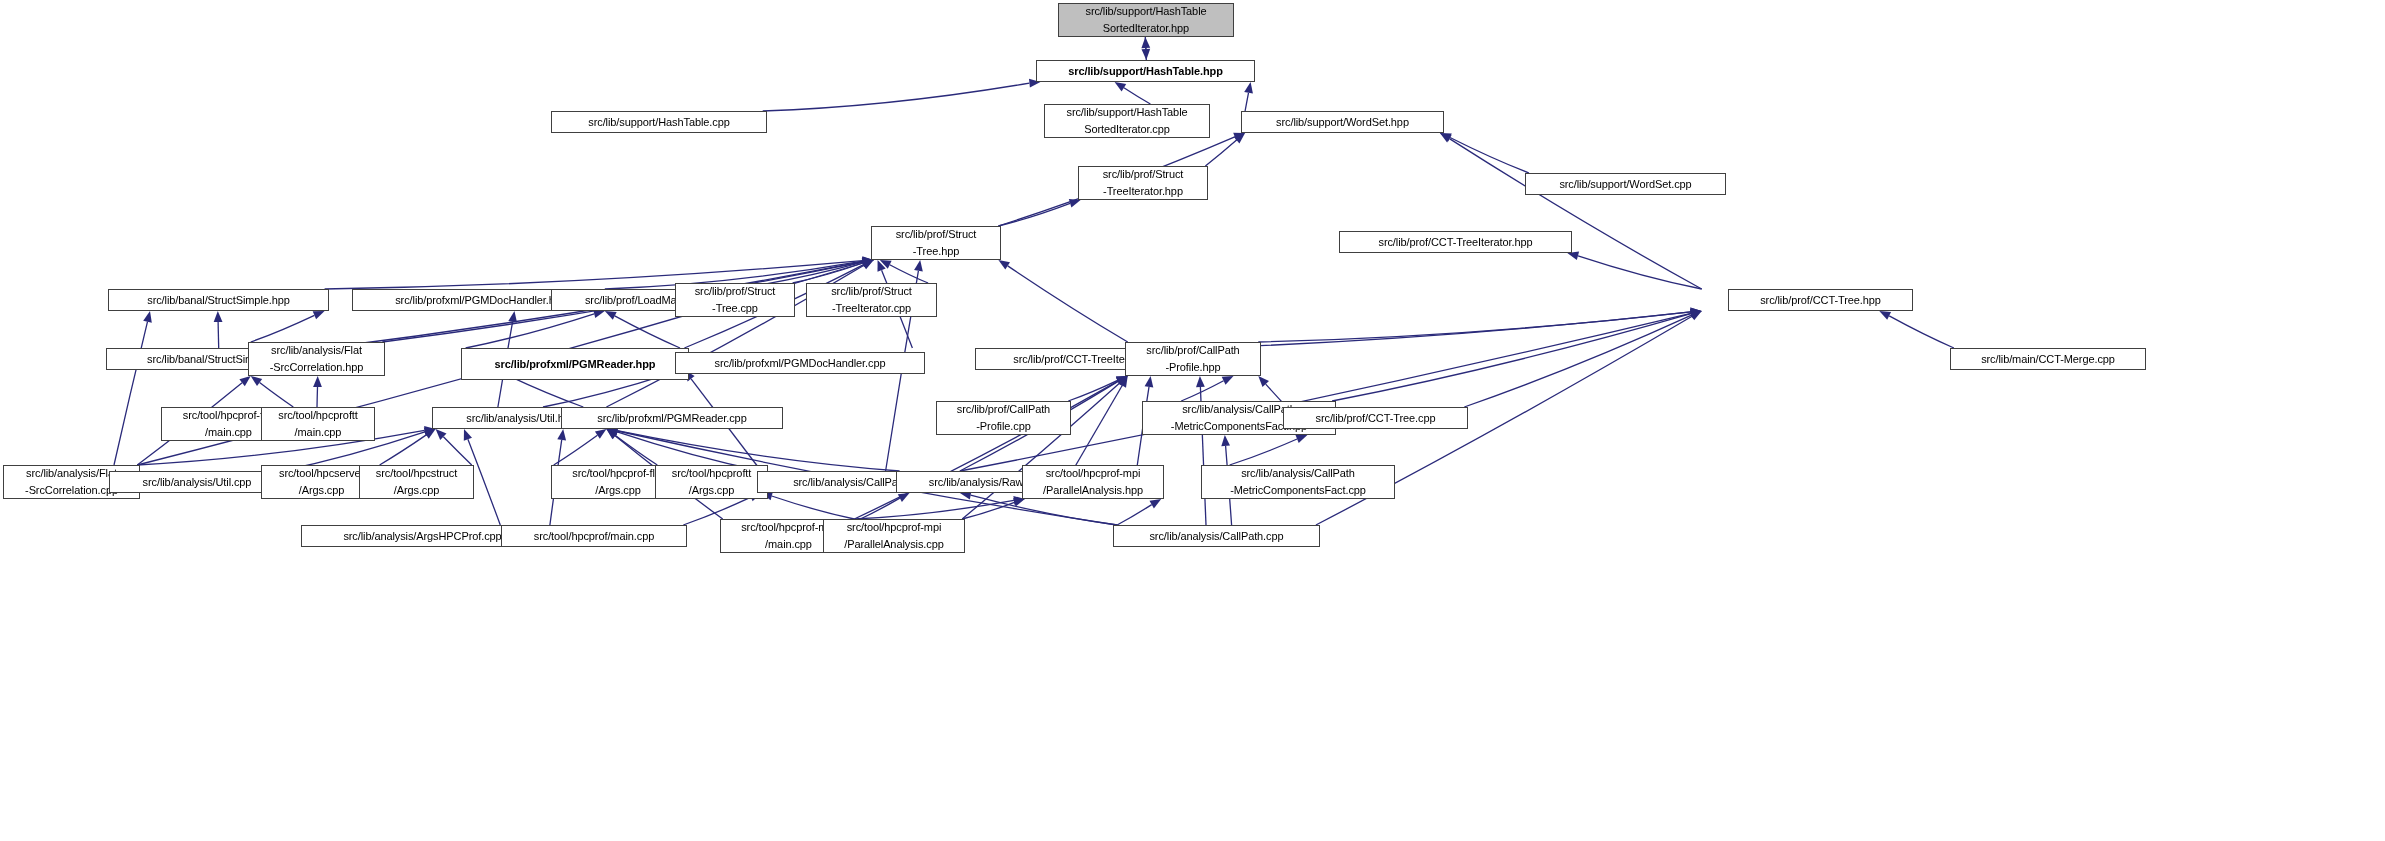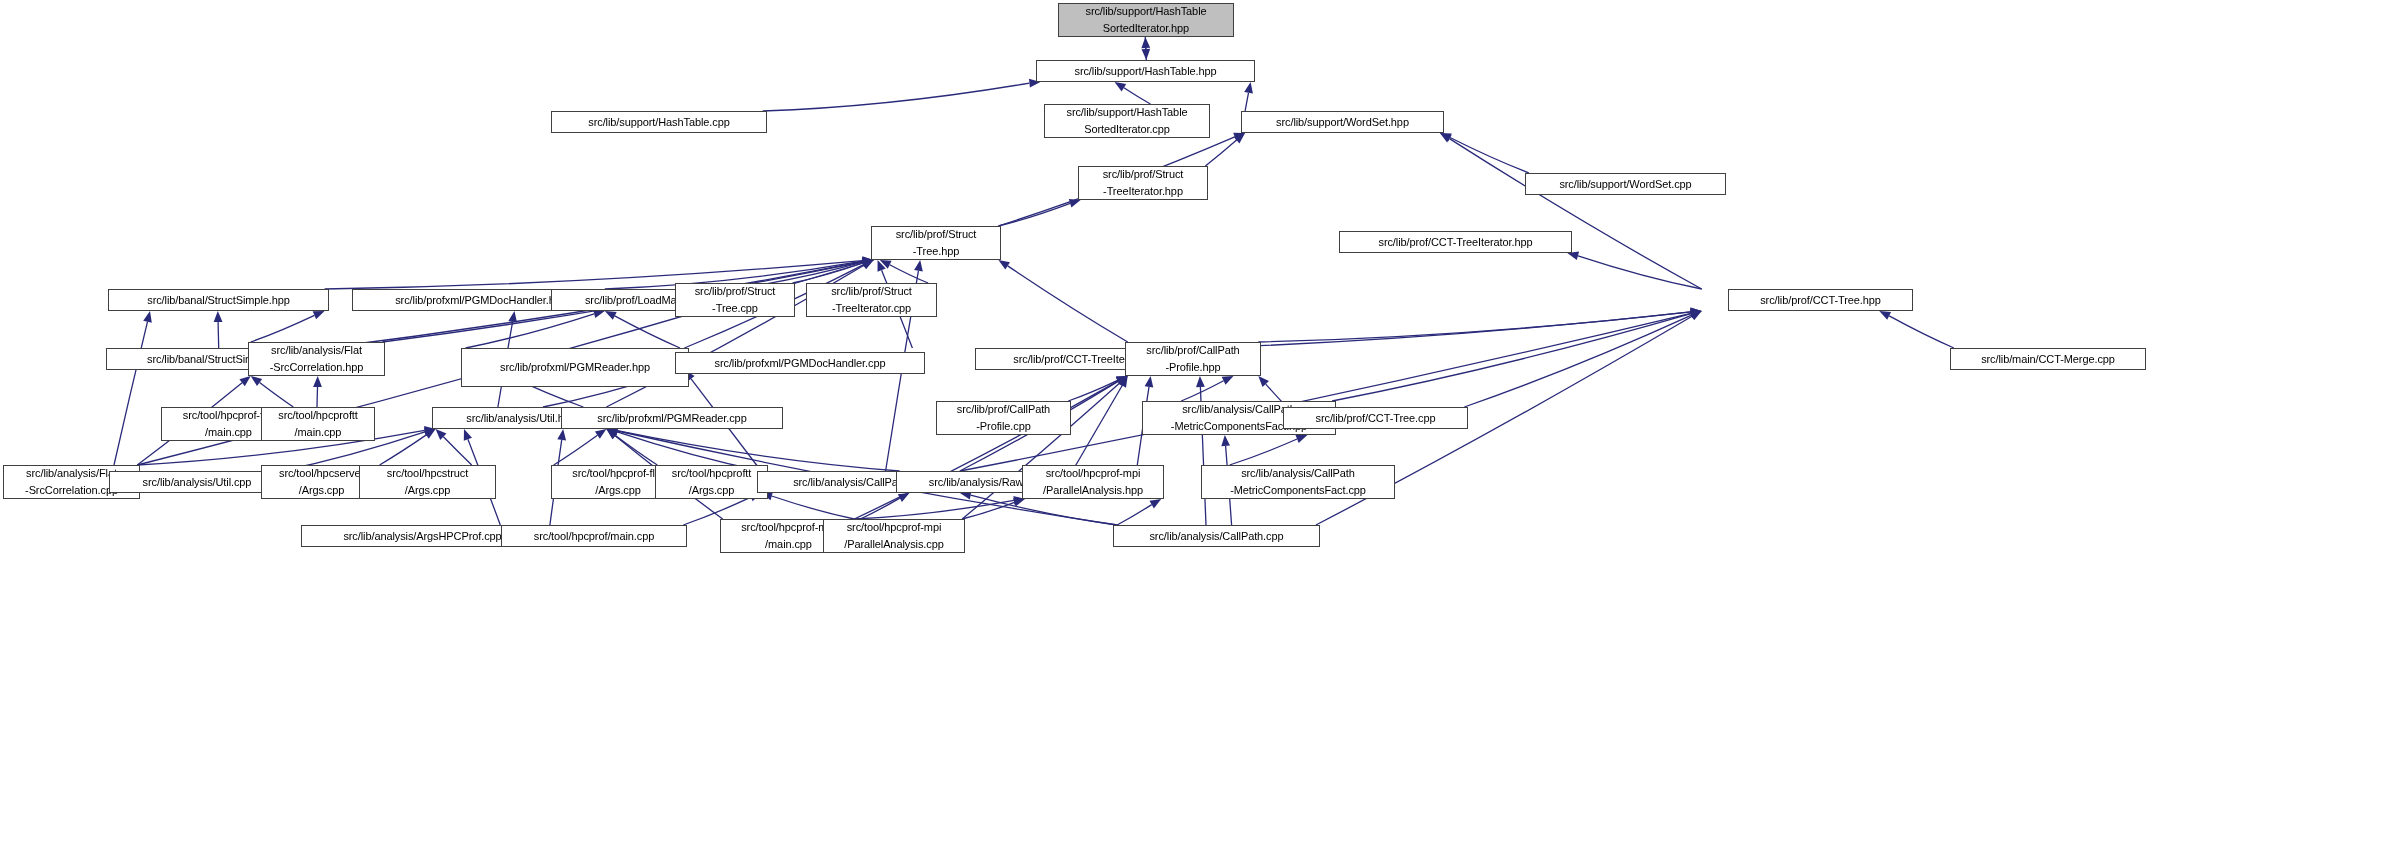--- a/index.html
+++ b/index.html
@@ -181,21 +181,21 @@
       <path d="M 854.3 519.0 Q 930.0 515.6 1013.9 500.3" fill="none" stroke="#2a2a7a" stroke-width="1.3"></path>
       <polygon points="1024.8,499.0 1014.4,504.7 1013.4,495.9" fill="#2a2a7a"></polygon>
       <path d="M 962.2 519.0 Q 986.8 512.9 1014.4 502.3" fill="none" stroke="#2a2a7a" stroke-width="1.3"></path>
       <polygon points="1024.8,499.0 1015.7,506.5 1013.0,498.2" fill="#2a2a7a"></polygon>
       <path d="M 1117.1 525.0 Q 1133.4 516.3 1151.7 504.6" fill="none" stroke="#2a2a7a" stroke-width="1.3"></path>
       <polygon points="1161.2,499.0 1153.9,508.4 1149.5,500.8" fill="#2a2a7a"></polygon>
     </svg>
   <div id="nodes">
       <div class="node root" style="left: 1058px; top: 3px; width: 176px; height: 34px;">src/lib/support/HashTable
 SortedIterator.hpp</div>
-      <div class="node" style="left: 1036px; top: 60px; width: 219px; height: 22px;">src/lib/support/HashTable.hpp</div>
+      <div class="node" style="left: 1036px; top: 60px; width: 219px; height: 22px; font-weight: bold;">src/lib/support/HashTable.hpp</div>
       <div class="node" style="left: 551px; top: 111px; width: 216px; height: 22px;">src/lib/support/HashTable.cpp</div>
       <div class="node" style="left: 1044px; top: 104px; width: 166px; height: 34px;">src/lib/support/HashTable
 SortedIterator.cpp</div>
       <div class="node" style="left: 1241px; top: 111px; width: 203px; height: 22px;">src/lib/support/WordSet.hpp</div>
       <div class="node" style="left: 1525px; top: 173px; width: 201px; height: 22px;">src/lib/support/WordSet.cpp</div>
       <div class="node" style="left: 1078px; top: 166px; width: 130px; height: 34px;">src/lib/prof/Struct
 -TreeIterator.hpp</div>
       <div class="node" style="left: 1339px; top: 231px; width: 233px; height: 22px;">src/lib/prof/CCT-TreeIterator.hpp</div>
       <div class="node" style="left: 871px; top: 226px; width: 130px; height: 34px;">src/lib/prof/Struct
 -Tree.hpp</div>
@@ -203,21 +203,21 @@
       <div class="node" style="left: 108px; top: 289px; width: 221px; height: 22px;">src/lib/banal/StructSimple.hpp</div>
       <div class="node" style="left: 352px; top: 289px; width: 258px; height: 22px;">src/lib/profxml/PGMDocHandler.hpp</div>
       <div class="node" style="left: 551px; top: 289px; width: 186px; height: 22px;">src/lib/prof/LoadMap.cpp</div>
       <div class="node" style="left: 675px; top: 283px; width: 120px; height: 34px;">src/lib/prof/Struct
 -Tree.cpp</div>
       <div class="node" style="left: 806px; top: 283px; width: 131px; height: 34px;">src/lib/prof/Struct
 -TreeIterator.cpp</div>
       <div class="node" style="left: 106px; top: 348px; width: 224px; height: 22px;">src/lib/banal/StructSimple.cpp</div>
       <div class="node" style="left: 248px; top: 342px; width: 137px; height: 34px;">src/lib/analysis/Flat
 -SrcCorrelation.hpp</div>
-      <div class="node" style="left: 461px; top: 348px; width: 228px; height: 39px;">src/lib/profxml/PGMReader.hpp</div>
+      <div class="node" style="left: 461px; top: 348px; width: 228px; height: 32px; font-weight: bold;">src/lib/profxml/PGMReader.hpp</div>
       <div class="node" style="left: 675px; top: 352px; width: 250px; height: 22px;">src/lib/profxml/PGMDocHandler.cpp</div>
       <div class="node" style="left: 975px; top: 348px; width: 230px; height: 22px;">src/lib/prof/CCT-TreeIterator.cpp</div>
       <div class="node" style="left: 1125px; top: 342px; width: 136px; height: 34px;">src/lib/prof/CallPath
 -Profile.hpp</div>
       <div class="node" style="left: 1950px; top: 348px; width: 196px; height: 22px;">src/lib/main/CCT-Merge.cpp</div>
       <div class="node" style="left: 161px; top: 407px; width: 135px; height: 34px;">src/tool/hpcprof-flat
 /main.cpp</div>
       <div class="node" style="left: 261px; top: 407px; width: 114px; height: 34px;">src/tool/hpcproftt
 /main.cpp</div>
       <div class="node" style="left: 432px; top: 407px; width: 178px; height: 22px;">src/lib/analysis/Util.hpp</div>
@@ -225,21 +225,21 @@
       <div class="node" style="left: 936px; top: 401px; width: 135px; height: 34px;">src/lib/prof/CallPath
 -Profile.cpp</div>
       <div class="node" style="left: 1142px; top: 401px; width: 194px; height: 34px;">src/lib/analysis/CallPath
 -MetricComponentsFact.hpp</div>
       <div class="node" style="left: 1283px; top: 407px; width: 185px; height: 22px;">src/lib/prof/CCT-Tree.cpp</div>
       <div class="node" style="left: 3px; top: 465px; width: 137px; height: 34px;">src/lib/analysis/Flat
 -SrcCorrelation.cpp</div>
       <div class="node" style="left: 109px; top: 471px; width: 176px; height: 22px;">src/lib/analysis/Util.cpp</div>
       <div class="node" style="left: 261px; top: 465px; width: 121px; height: 34px;">src/tool/hpcserver
 /Args.cpp</div>
-      <div class="node" style="left: 359px; top: 465px; width: 137px; height: 34px;">src/tool/hpcstruct
+      <div class="node" style="left: 359px; top: 465px; width: 115px; height: 34px;">src/tool/hpcstruct
 /Args.cpp</div>
       <div class="node" style="left: 551px; top: 465px; width: 134px; height: 34px;">src/tool/hpcprof-flat
 /Args.cpp</div>
       <div class="node" style="left: 655px; top: 465px; width: 113px; height: 34px;">src/tool/hpcproftt
 /Args.cpp</div>
       <div class="node" style="left: 757px; top: 471px; width: 207px; height: 22px;">src/lib/analysis/CallPath.hpp</div>
       <div class="node" style="left: 896px; top: 471px; width: 180px; height: 22px;">src/lib/analysis/Raw.cpp</div>
       <div class="node" style="left: 1022px; top: 465px; width: 142px; height: 34px;">src/tool/hpcprof-mpi
 /ParallelAnalysis.hpp</div>
       <div class="node" style="left: 1201px; top: 465px; width: 194px; height: 34px;">src/lib/analysis/CallPath

